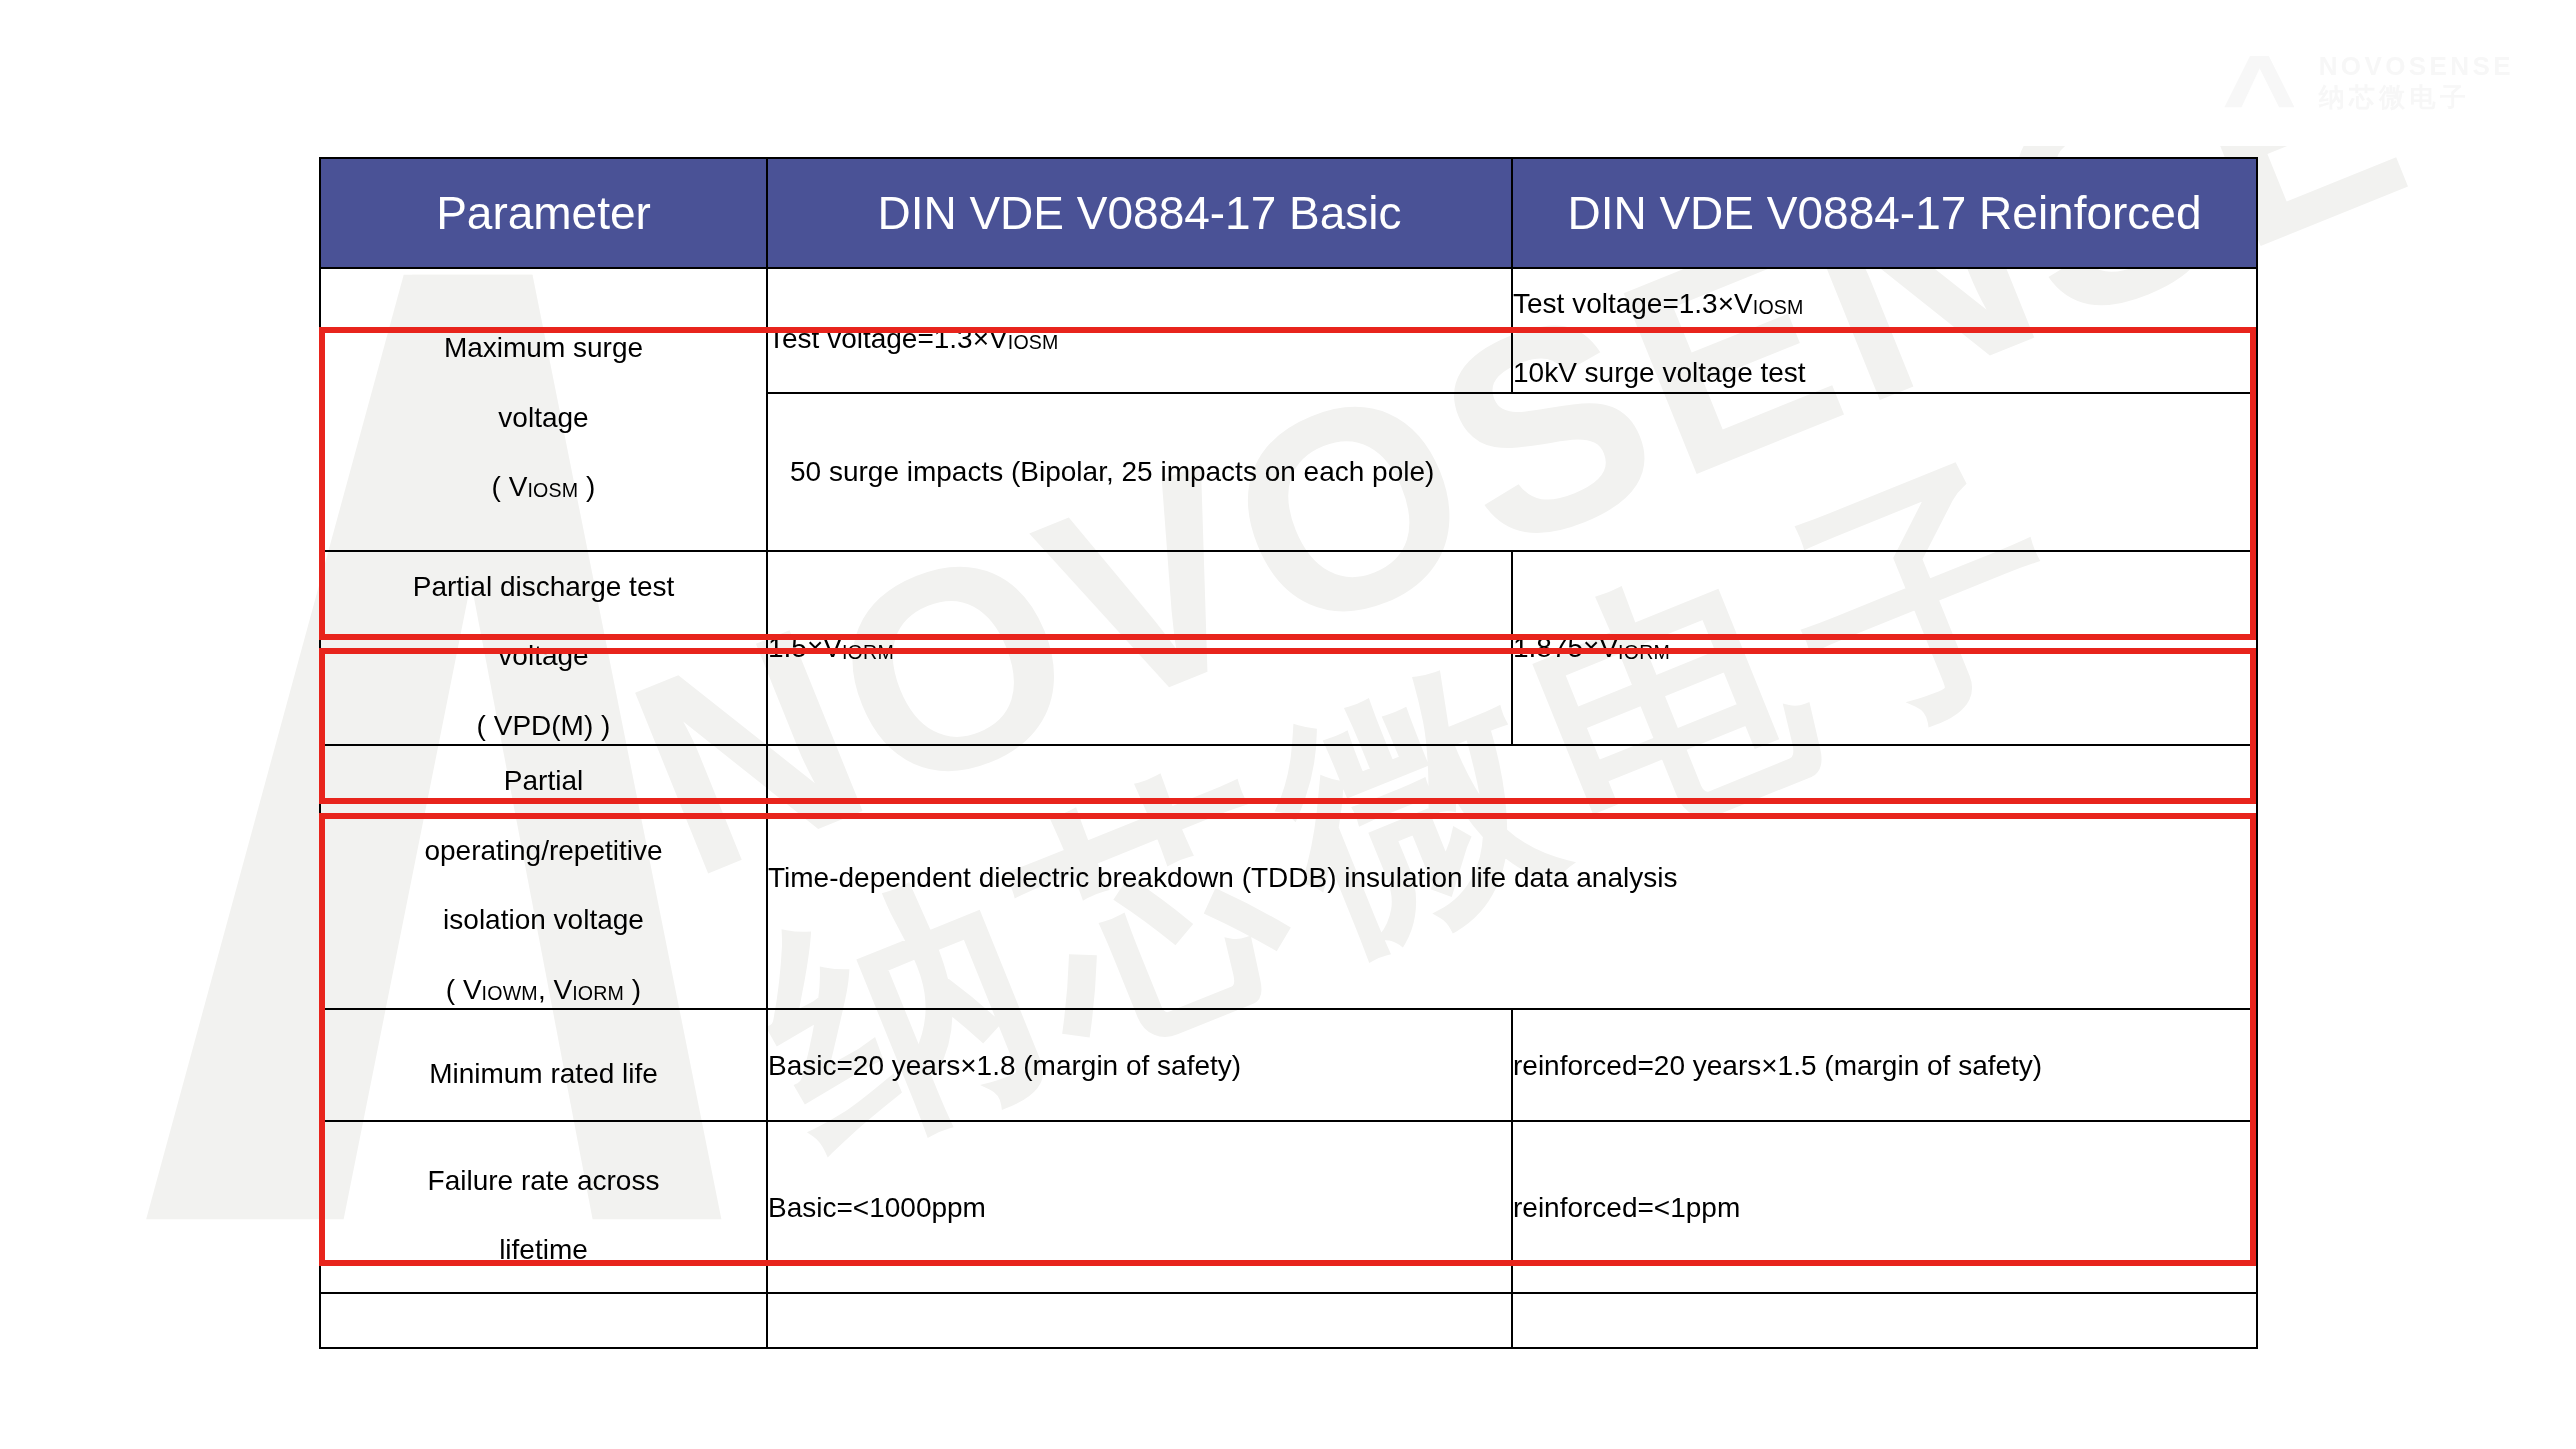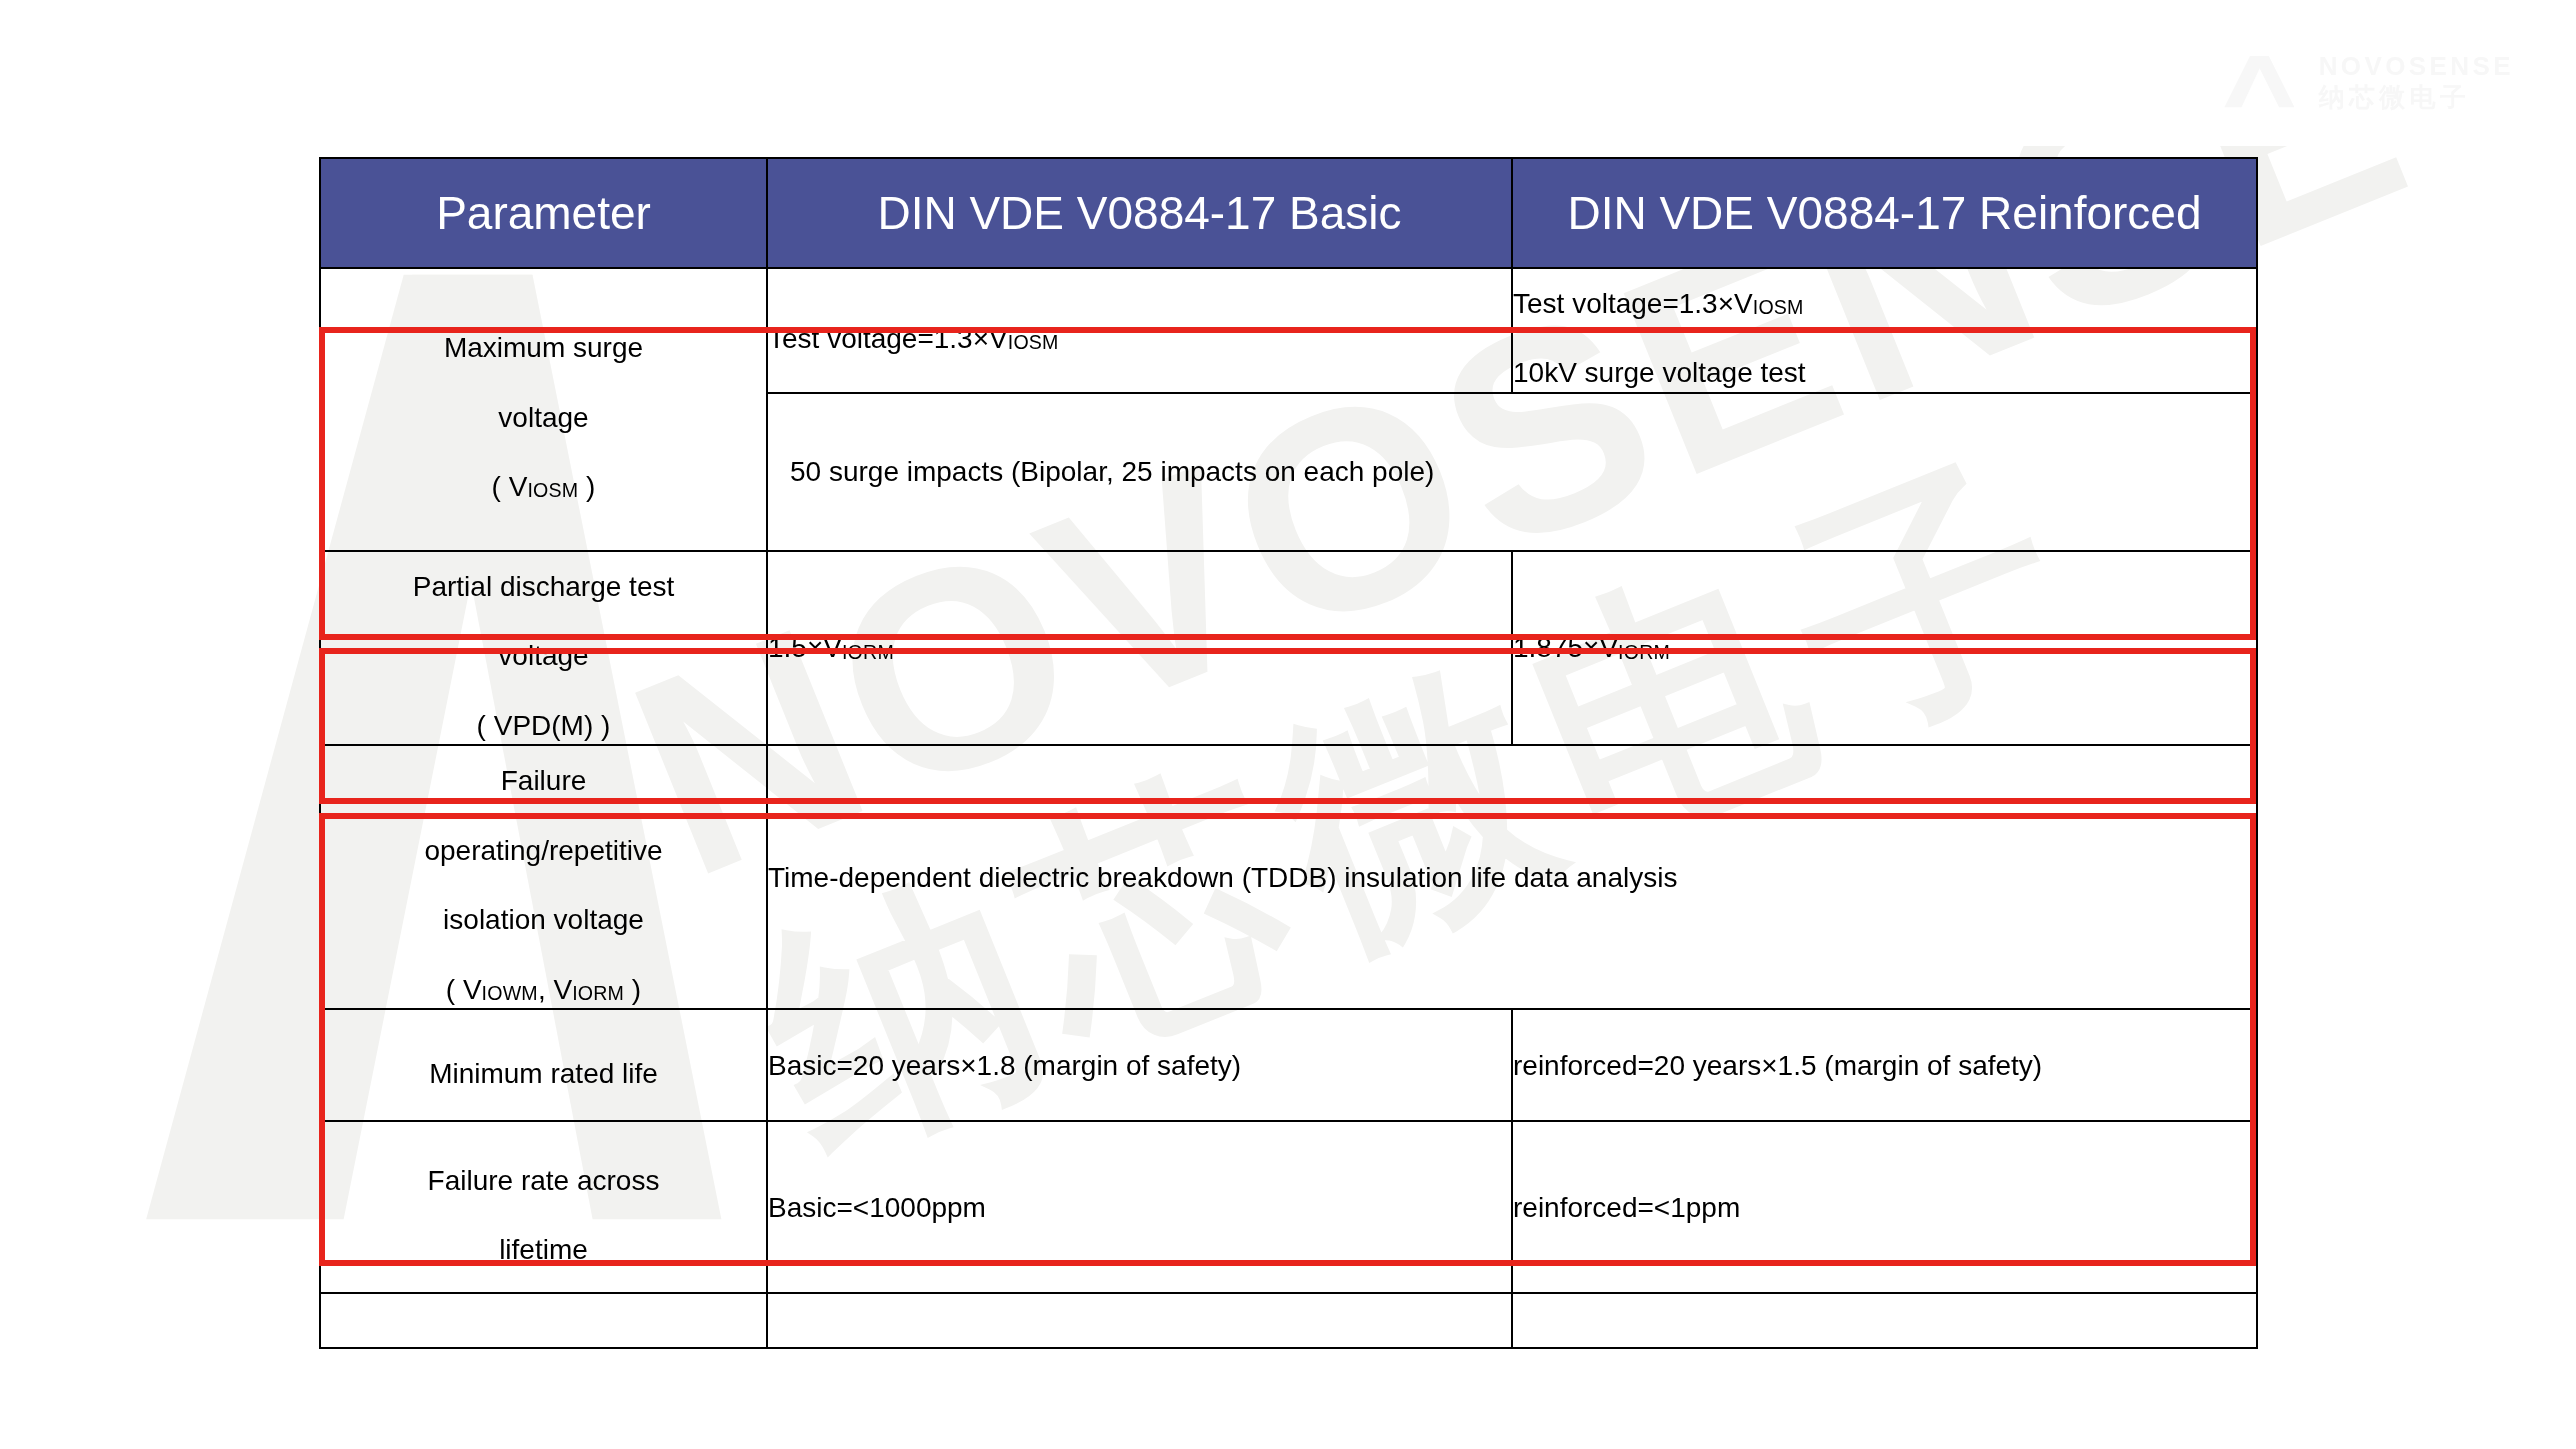--- a/index.html
+++ b/index.html
@@ -190,21 +190,21 @@
         <td class="val">
           <span>1.5×V</span><span class="sub">IORM</span>
         </td>
         <td class="val">
           <span>1.875×V</span><span class="sub">IORM</span>
         </td>
       </tr>
 
       <tr class="r-iso">
         <td class="param">
-          <span class="ln">Failure</span>
+          <span class="ln">Partial</span>
           <span class="ln">operating/repetitive</span>
           <span class="ln">isolation voltage</span>
           <span class="ln"><span>( V</span><span class="sub">IOWM</span><span>, V</span><span class="sub">IORM</span><span> )</span></span>
         </td>
         <td class="val" colspan="2">Time-dependent dielectric breakdown (TDDB) insulation life data analysis</td>
       </tr>
 
       <tr class="r-life">
         <td class="param">
           <span class="ln">Minimum rated life</span>

